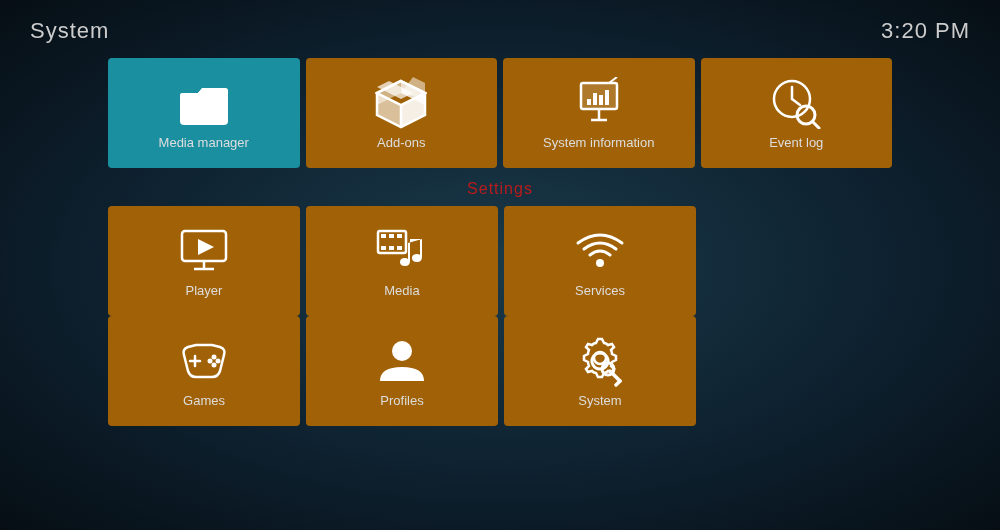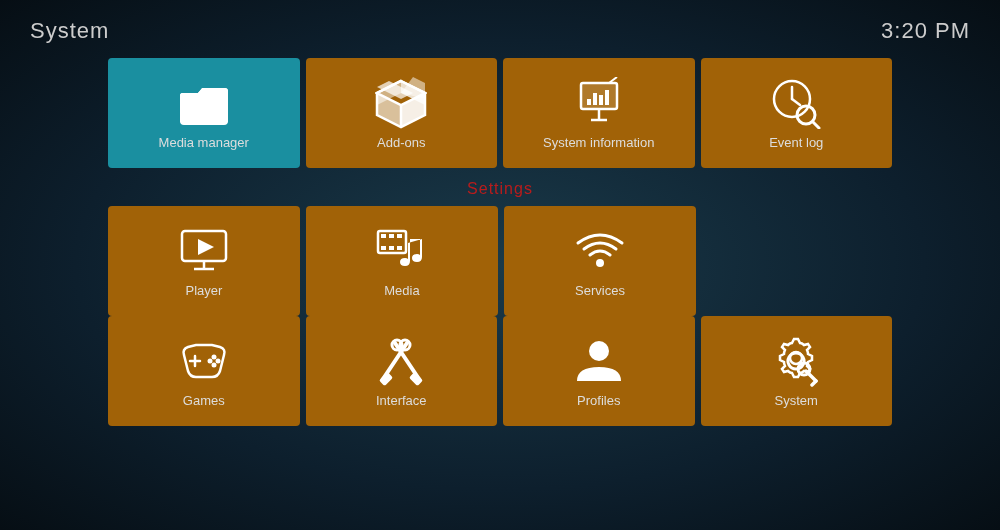--- a/index.html
+++ b/index.html
@@ -238,33 +238,20 @@
         <line x1="17" y1="21" x2="17" y2="31" stroke="white" stroke-width="2.5" stroke-linecap="round"></line>
 
         <circle cx="36" cy="22" r="2.5" fill="white"></circle>
         <circle cx="40" cy="26" r="2.5" fill="white"></circle>
         <circle cx="36" cy="30" r="2.5" fill="white"></circle>
         <circle cx="32" cy="26" r="2.5" fill="white"></circle>
       </svg>
       <span class="tile-label">Games</span>
     </div>
 
-    <div class="tile grid-tile">
-      <svg class="icon-svg" viewBox="0 0 52 52" fill="white">
-
-        <line x1="8" y1="44" x2="32" y2="8" stroke="white" stroke-width="4" stroke-linecap="round"></line>
-        <rect x="5" y="40" width="12" height="8" rx="2" fill="white" transform="rotate(-45 11 44)"></rect>
-        <circle cx="30" cy="10" r="5" fill="none" stroke="white" stroke-width="3"></circle>
-
-        <line x1="44" y1="44" x2="20" y2="8" stroke="white" stroke-width="4" stroke-linecap="round"></line>
-        <rect x="35" y="40" width="12" height="8" rx="2" fill="white" transform="rotate(45 41 44)"></rect>
-        <circle cx="22" cy="10" r="5" fill="none" stroke="white" stroke-width="3"></circle>
-      </svg>
-      <span class="tile-label">Interface</span>
-    </div>
 
     <div class="tile grid-tile">
       <svg class="icon-svg" viewBox="0 0 52 52" fill="white">
 
         <circle cx="26" cy="16" r="10" fill="white"></circle>
         <path d="M4 46 Q4 32 26 32 Q48 32 48 46" fill="white"></path>
       </svg>
       <span class="tile-label">Profiles</span>
     </div>
 

